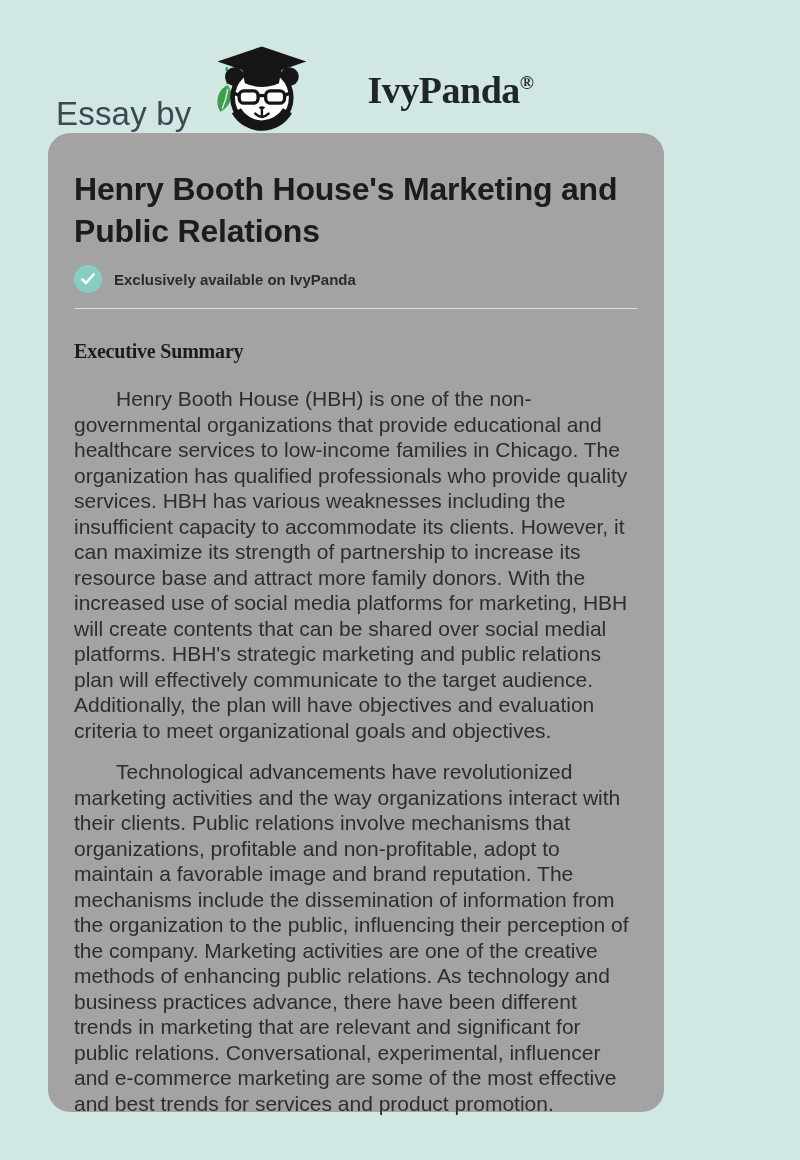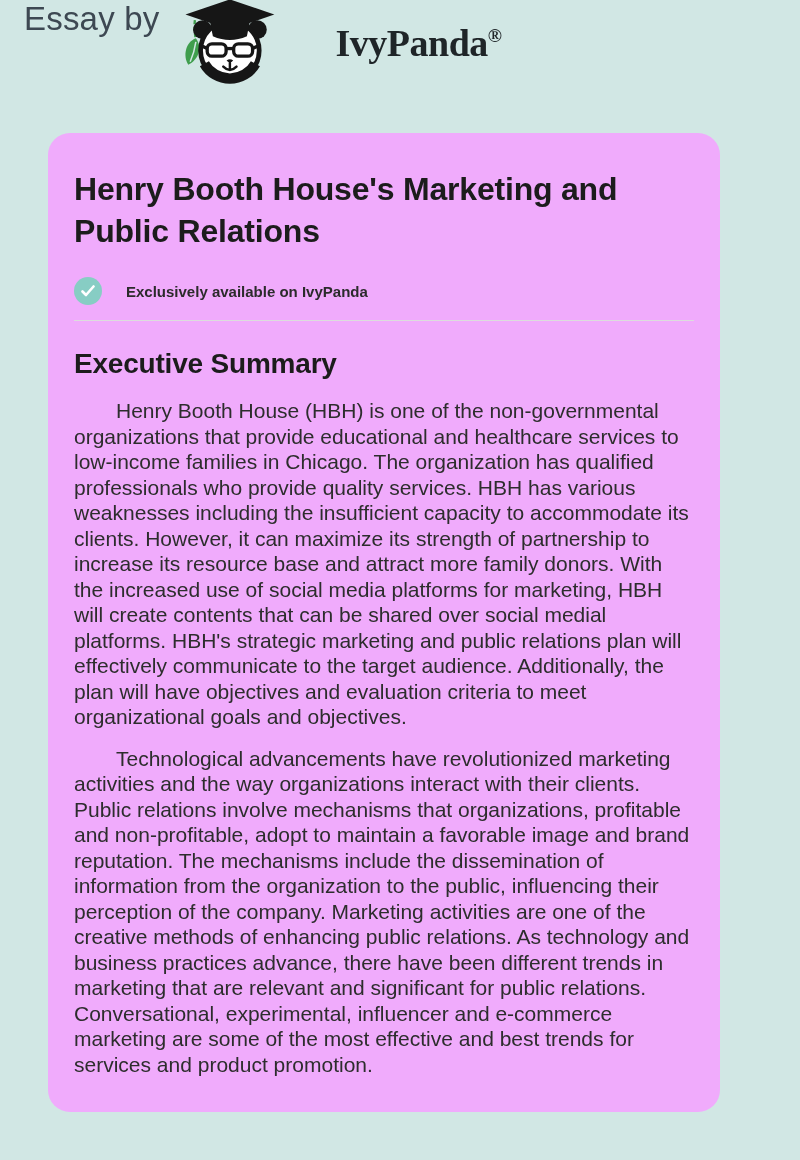--- a/index.html
+++ b/index.html
@@ -4,57 +4,57 @@
 <style>
   html, body { margin: 0; padding: 0; }
   body {
     width: 800px; height: 1160px;
     background: #d1e7e4;
     font-family: "Liberation Sans", sans-serif;
     overflow: hidden;
   }
   .page-header {
     height: 133px;
-    display: flex; align-items: flex-start;
-    padding-left: 24px; box-sizing: border-box; border-radius: 6px;
+    display: flex; align-items: flex-end;
+    padding-left: 56px; box-sizing: border-box; border-radius: 6px;
   }
   .essay-by { font-size: 33px; color: #3d4852; letter-spacing: 0.2px; }
   .brand-link { display: flex; align-items: center; cursor: pointer; gap: 48px; }
   .logo-svg { width: 104px; height: 90px; margin: -4px 8px 0 16px; }
   .brand-wordmark {
     font-family: "Liberation Serif", serif;
     font-weight: 700; font-size: 38px; color: #1f2528;
     letter-spacing: -0.5px;
   }
   .brand-wordmark sup { font-size: 19px; font-weight: 700; }
   .essay-card {
-    width: 672px; height: 979px;
+    width: 616px; height: 979px;
     margin-left: 48px;
-    background: #f0abfc;
+    background: #a3a3a3;
     border-radius: 22px;
     box-sizing: border-box;
     padding: 35px 26px 0 26px;
   }
   .page-title {
     margin: 0;
     font-size: 32px; line-height: 42px; font-weight: 700;
     color: #1c1c1c; letter-spacing: -0.2px;
   }
-  .exclusive-badge { display: flex; align-items: center; gap: 24px; margin-top: 25px; }
+  .exclusive-badge { display: flex; align-items: center; gap: 12px; margin-top: 13px; }
   .badge-circle {
     width: 28px; height: 28px; border-radius: 50%;
     background: #87cdc4; flex: 0 0 auto;
     display: flex; align-items: center; justify-content: center;
   }
   .badge-label { font-size: 15px; font-weight: 700; color: #2b2b2b; }
   .divider { border: none; border-top: 1px solid #dcdcdc; margin: 15px 0 0 0; }
   .section-heading {
     margin: 24px 0 0 0;
-    font-size: 28px; line-height: 37px; font-weight: 700;
-    color: #1c1c1c; letter-spacing: -0.2px;
+    font-size: 20px; line-height: 37px; font-weight: 700;
+    color: #1c1c1c; letter-spacing: -0.2px; font-family: Liberation Serif, serif;
   }
   .body-paragraph {
     margin: 16px 0 0 0;
     font-size: 21px; line-height: 25.5px;
     color: #2d2d2d;
     text-indent: 42px;
   }
 </style>
 </head>
 <body>

